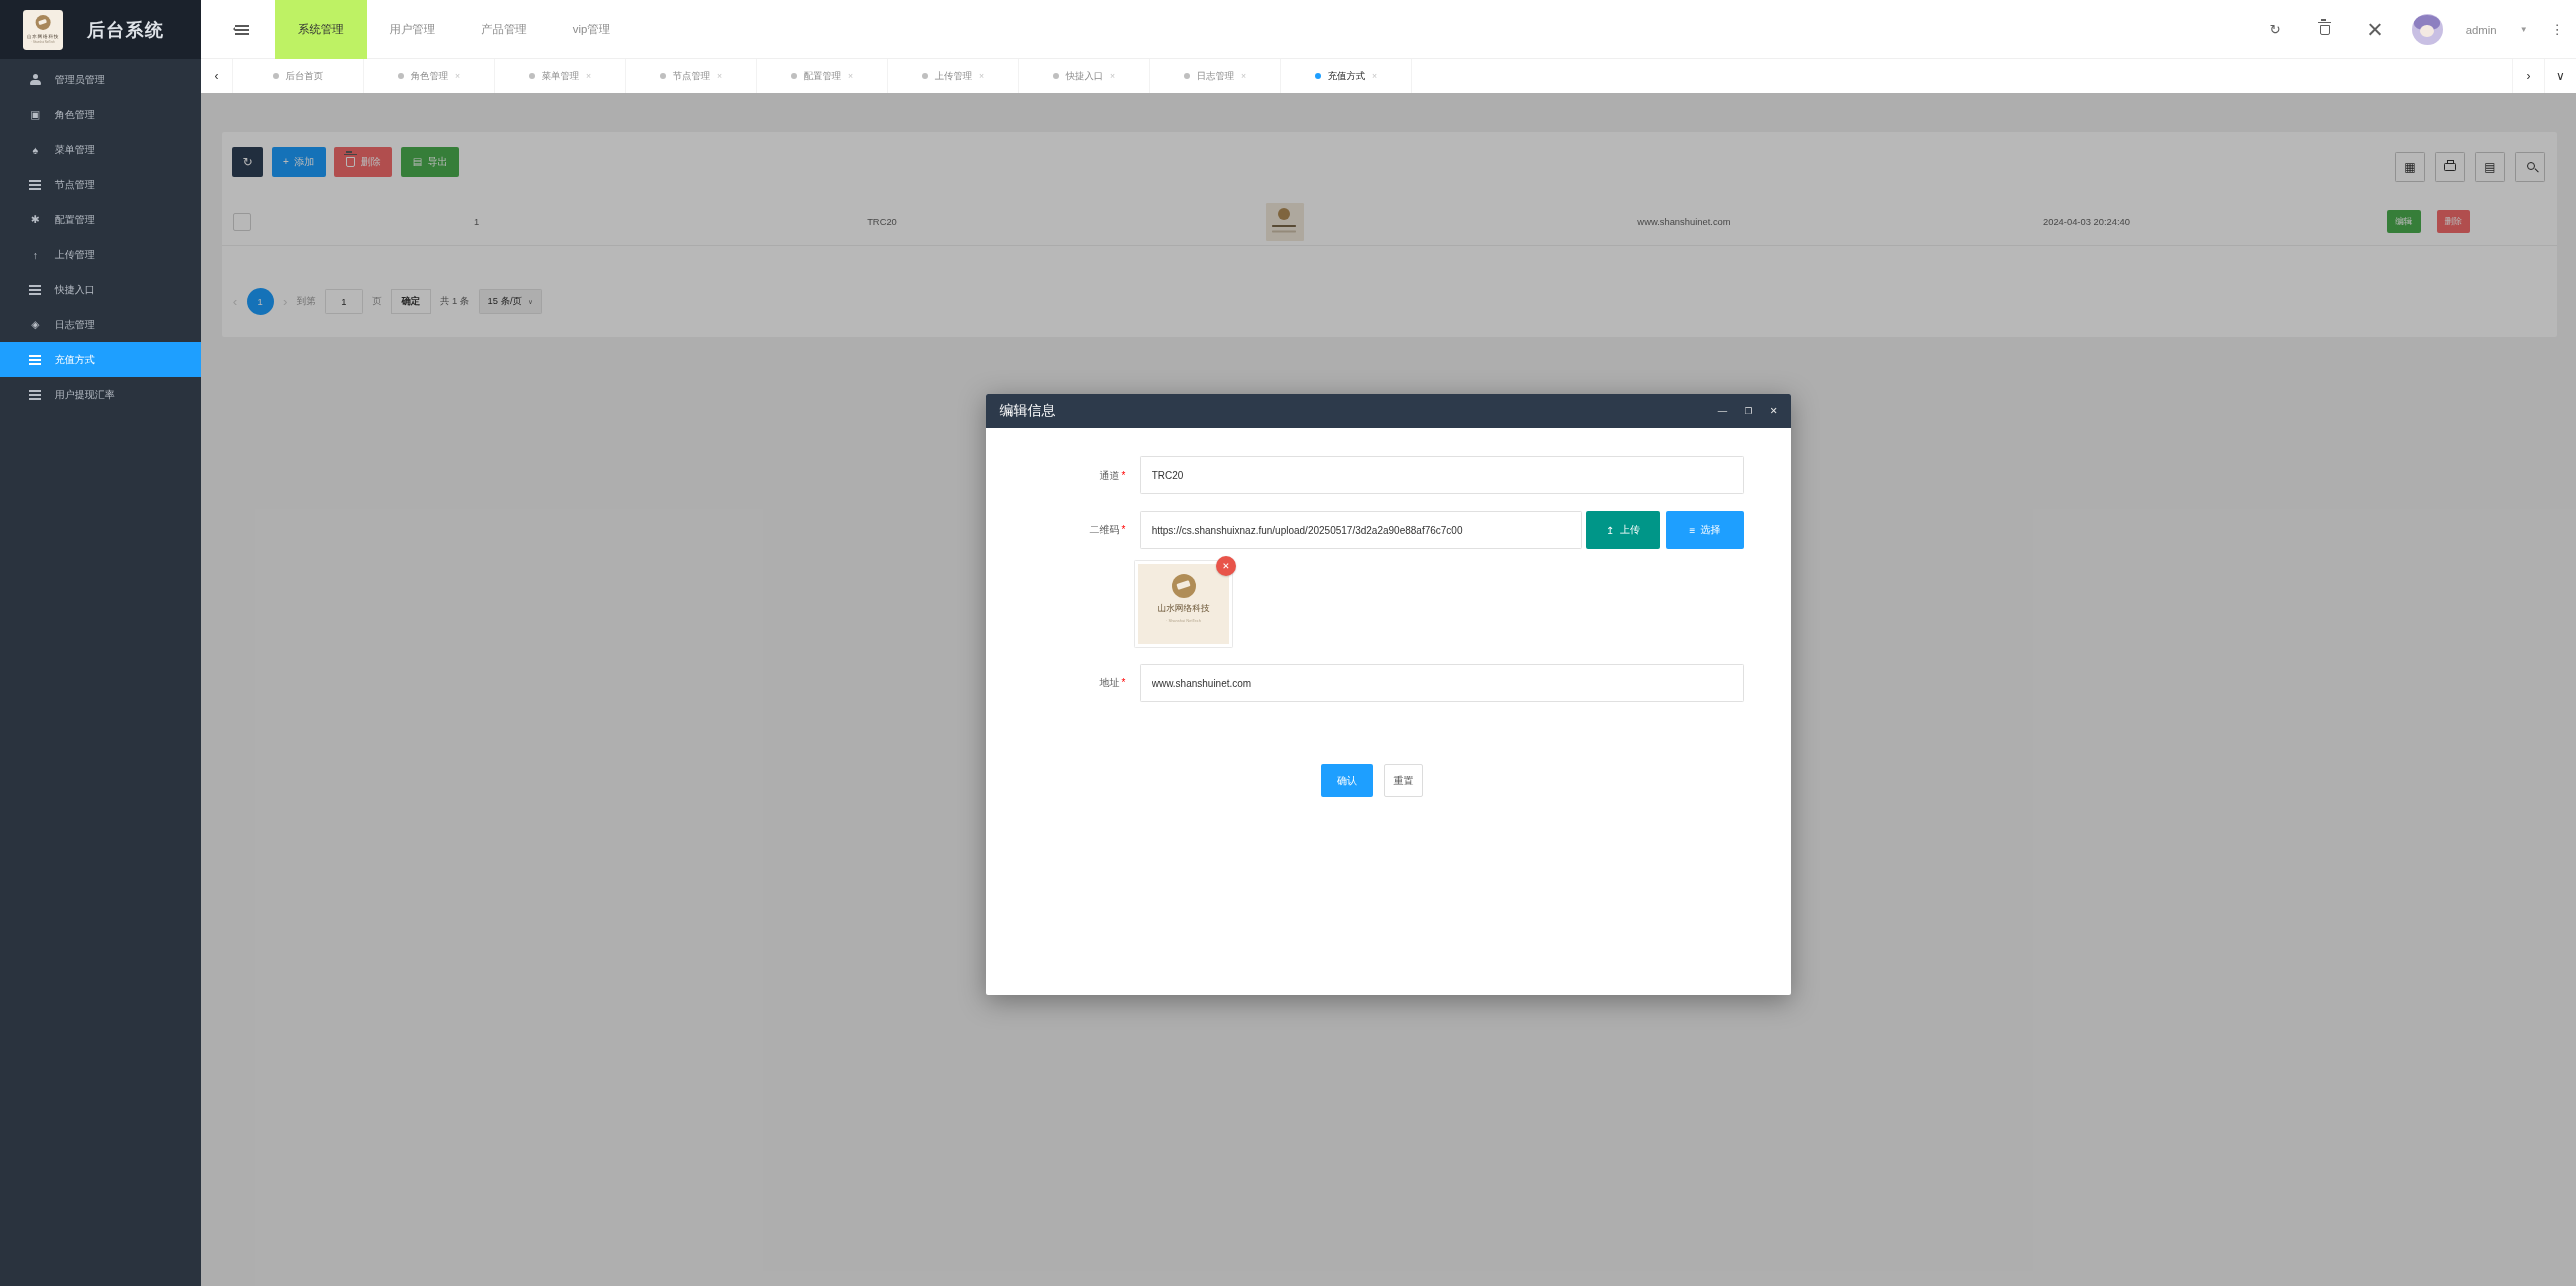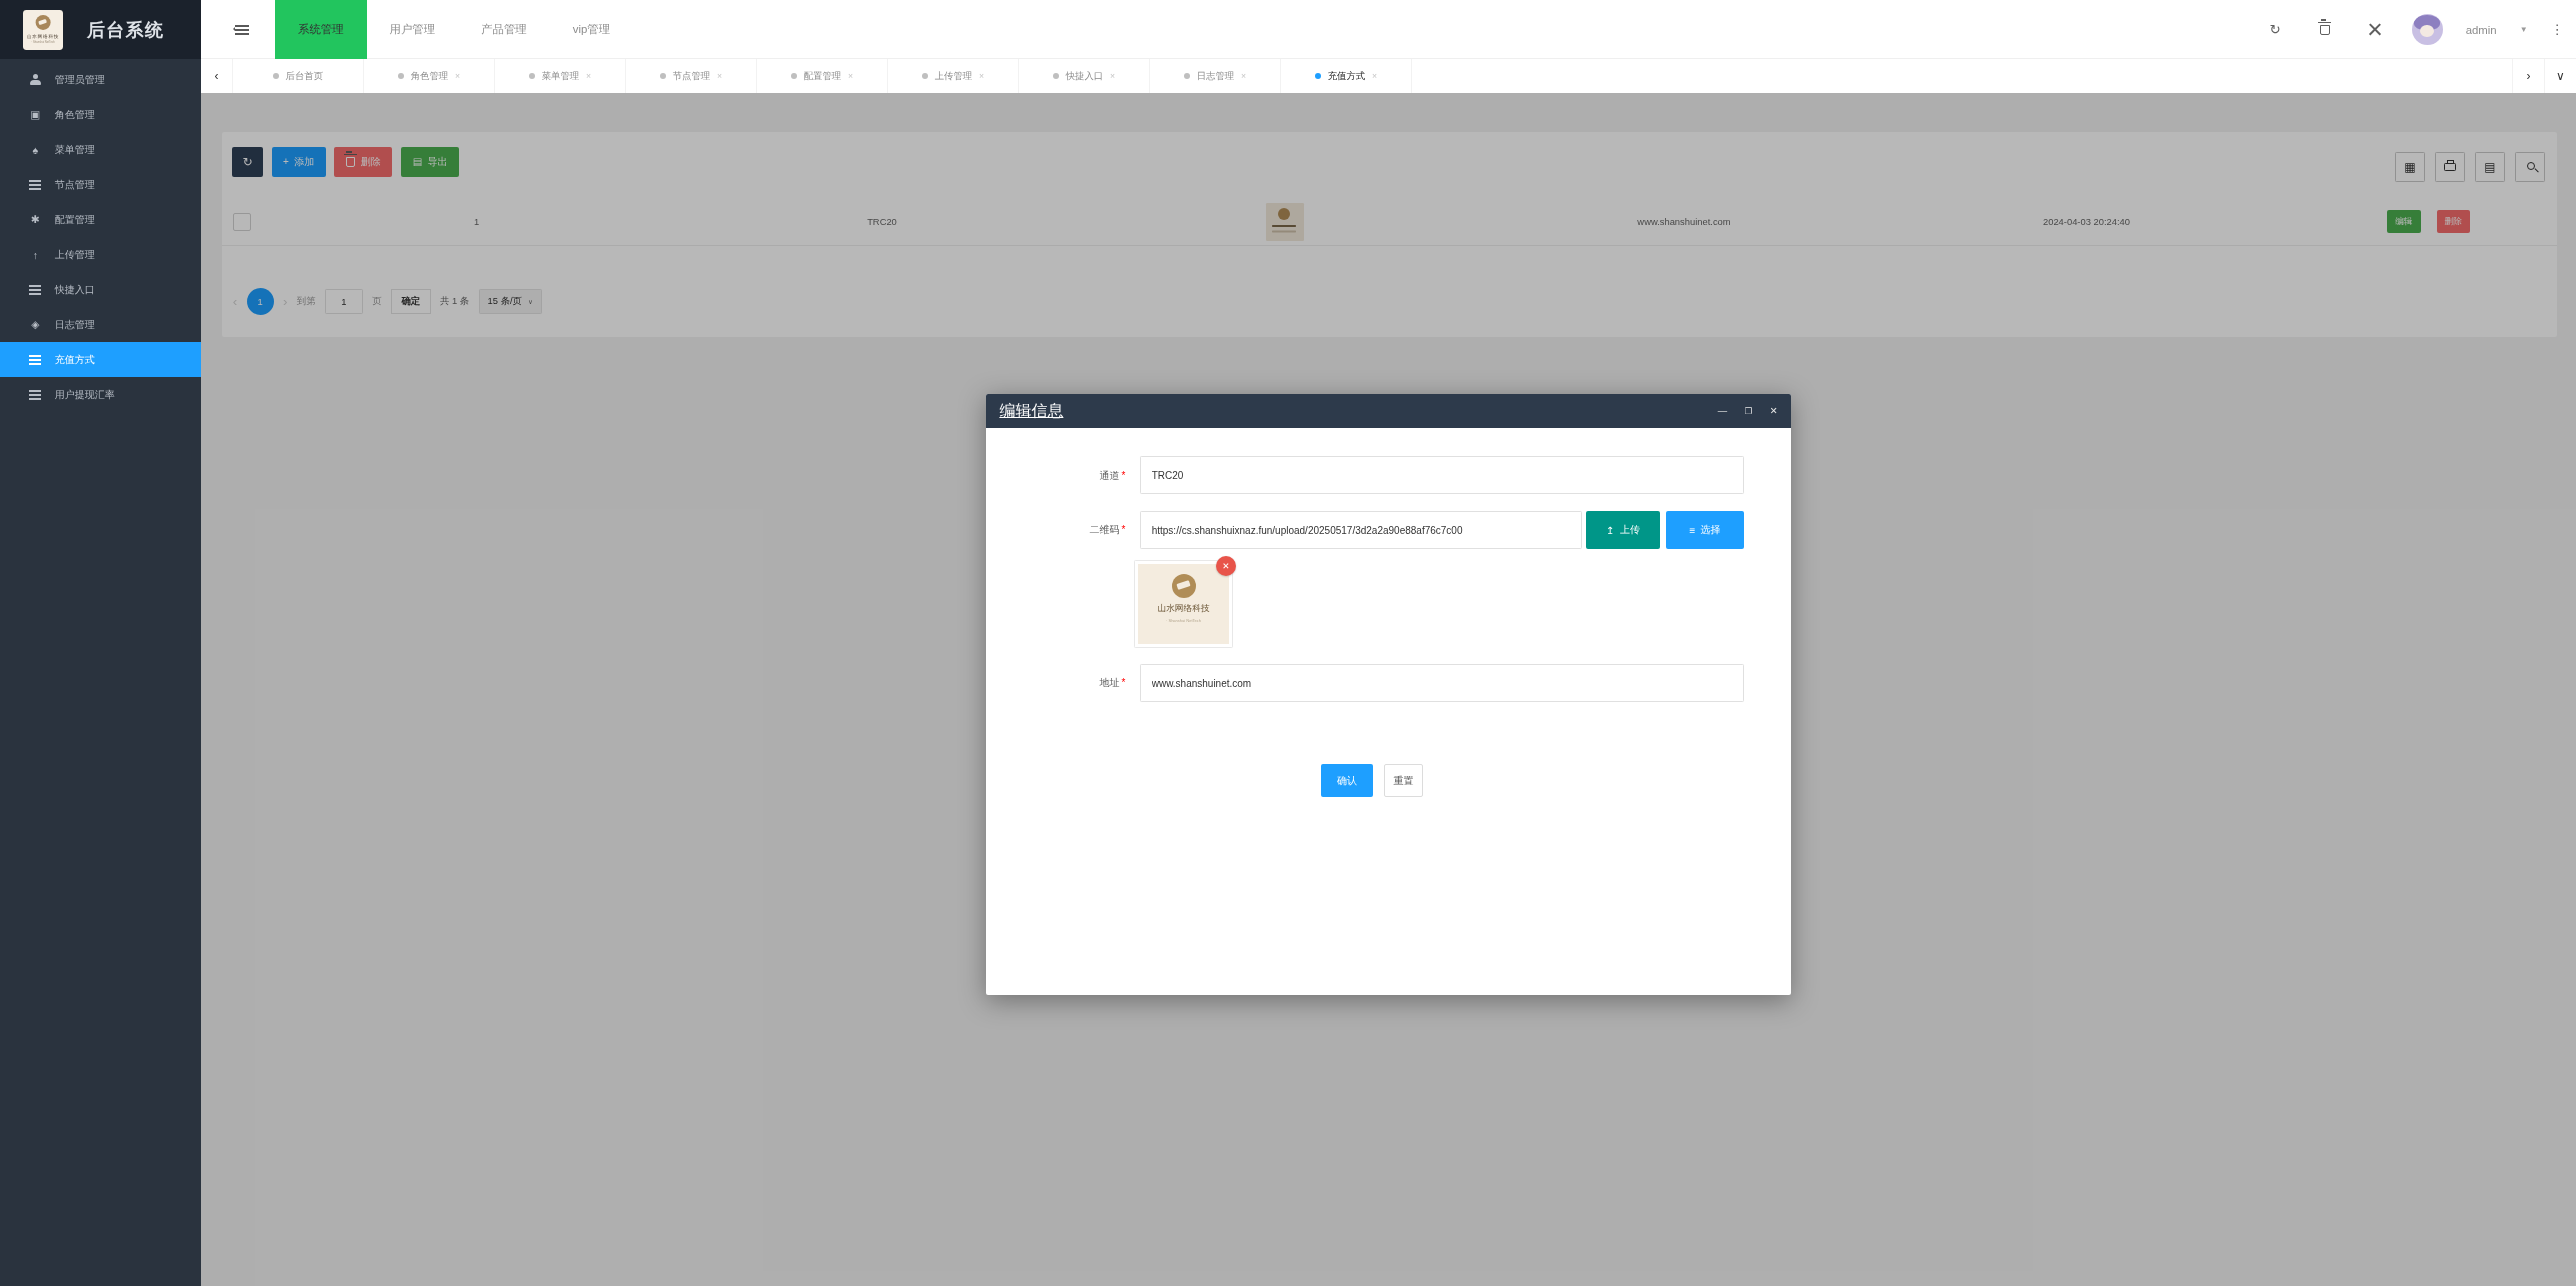--- a/index.html
+++ b/index.html
@@ -25,21 +25,21 @@
   .icn-user::after { content:""; position:absolute; left:0.7px; top:6px; width:10.7px; height:5.4px; border-radius:5.4px 5.4px 1.3px 1.3px; background:currentColor; }
   .mi-label { font-size:10px; }
 
   
   .header { position:absolute; left:201px; top:0; width:2375px; height:59px; background:#fff; border-bottom:0.7px solid #efefef; z-index:3; }
   .fold-btn { position:absolute; left:25.5px; top:0; height:59px; width:31px; display:flex; align-items:center; justify-content:center; cursor:pointer; }
   .icn-fold { width:13.4px; height:2px; background:#595959; box-shadow:0 4px 0 #595959, 0 8px 0 #595959; margin-top:-8px; position:relative; }
   .icn-fold::before { content:""; position:absolute; left:-4.7px; top:2.7px; border:2.7px solid transparent; border-right-color:#595959; }
   .topnav { position:absolute; left:74px; top:0; height:59px; display:flex; }
   .topnav-item { height:59px; line-height:59px; padding:0 23px; font-size:11.4px; color:#8d8d8d; cursor:pointer; }
-  .topnav-item.active { background:#22c55e; color:#333; }
+  .topnav-item.active { background:#bef264; color:#333; }
   .header-right { position:absolute; right:12px; top:0; height:59px; display:flex; align-items:center; gap:23px; }
   .hicon { width:27px; height:27px; display:flex; align-items:center; justify-content:center; color:#5f5f5f; font-size:13.4px; cursor:pointer; }
   .icn-trash { width:9.4px; height:10px; border:1.3px solid #5f5f5f; border-radius:0 0 2px 2px; position:relative; }
   .icn-trash::before { content:""; position:absolute; left:-3.4px; top:-4px; width:13.4px; height:1.3px; background:#5f5f5f; }
   .icn-trash::after { content:""; position:absolute; left:-0.7px; top:-6.7px; width:5.4px; height:2px; background:#5f5f5f; }
   .icn-full { width:13.4px; height:13.4px; position:relative; }
   .icn-full::before,.icn-full::after { content:""; position:absolute; left:6px; top:-0.7px; width:2px; height:14.8px; background:#5f5f5f; }
   .icn-full::before { transform:rotate(45deg); }
   .icn-full::after { transform:rotate(-45deg); }
   .avatar { width:31px; height:31px; border-radius:50%; background:#c8bfe3; position:relative; overflow:hidden; cursor:pointer; }
@@ -98,21 +98,21 @@
   .pg-input { width:38px; height:25.5px; border:0.7px solid #e2e2e2; border-radius:1.3px; text-align:center; font-size:9.4px; color:#333; font-family:inherit; }
   .pg-btn { height:25.5px; padding:0 9.4px; background:#fff; border:0.7px solid #e2e2e2; border-radius:0; font-size:9.4px; color:#333; font-weight:bold; cursor:pointer; font-family:inherit; }
   .pg-total { color:#666; }
   .pg-select { height:25.5px; padding:0 8px; background:#f2f2f2; border:0.7px solid #e2e2e2; border-radius:1.3px; display:flex; align-items:center; gap:6px; color:#333; cursor:pointer; }
   .pg-select .caret { font-size:6.7px; color:#666; }
 
   
   .shade { position:absolute; left:201px; top:93px; width:2375px; height:1194px; background:rgba(0,0,0,0.28); z-index:5; }
   .modal { position:absolute; left:986px; top:394px; width:805px; height:601px; background:#fff; border-radius:2px; box-shadow:0 5.4px 27px rgba(0,0,0,.35); z-index:10; }
   .modal-header { height:34px; background:#2d3a4b; border-radius:2px 2px 0 0; display:flex; align-items:center; padding:0 13.4px; }
-  .modal-title { color:#fff; font-size:16px;text-decoration:underline; }
+  .modal-title { color:#fff; font-size:14px; }
   .modal-controls { margin-left:auto; display:flex; gap:17.4px; align-items:center; color:#e6e6e6; }
   .mc { cursor:pointer; font-size:9.4px; line-height:1; }
   .mc-max { font-size:8.7px; }
   .form-label { position:absolute; width:134px; text-align:right; left:5.4px; font-size:10px; color:#595959; }
   .req { color:#ff0000; margin-left:2px; }
   .f-input { position:absolute; left:154px; height:38px; border:0.7px solid #e0e0e0; border-radius:1.3px; padding:0 10.7px; font-size:10px; color:#333; font-family:inherit; background:#fff; }
   .mbtn { position:absolute; height:38px; border:none; border-radius:2px; color:#fff; font-size:10px; display:inline-flex; align-items:center; justify-content:center; gap:5.4px; cursor:pointer; font-family:inherit; }
   .thumb-box { position:absolute; left:148px; top:166px; width:99px; height:88px; border:0.7px solid #e8e8e8; border-radius:1.3px; padding:3.4px; }
   .thumb-big { width:100%; height:100%; background:#f4ecdf; position:relative; overflow:hidden; }
   .tb-seal { position:absolute; left:50%; top:9.4px; transform:translateX(-50%); width:24px; height:24px; border-radius:50%; background:#b08d57; }

